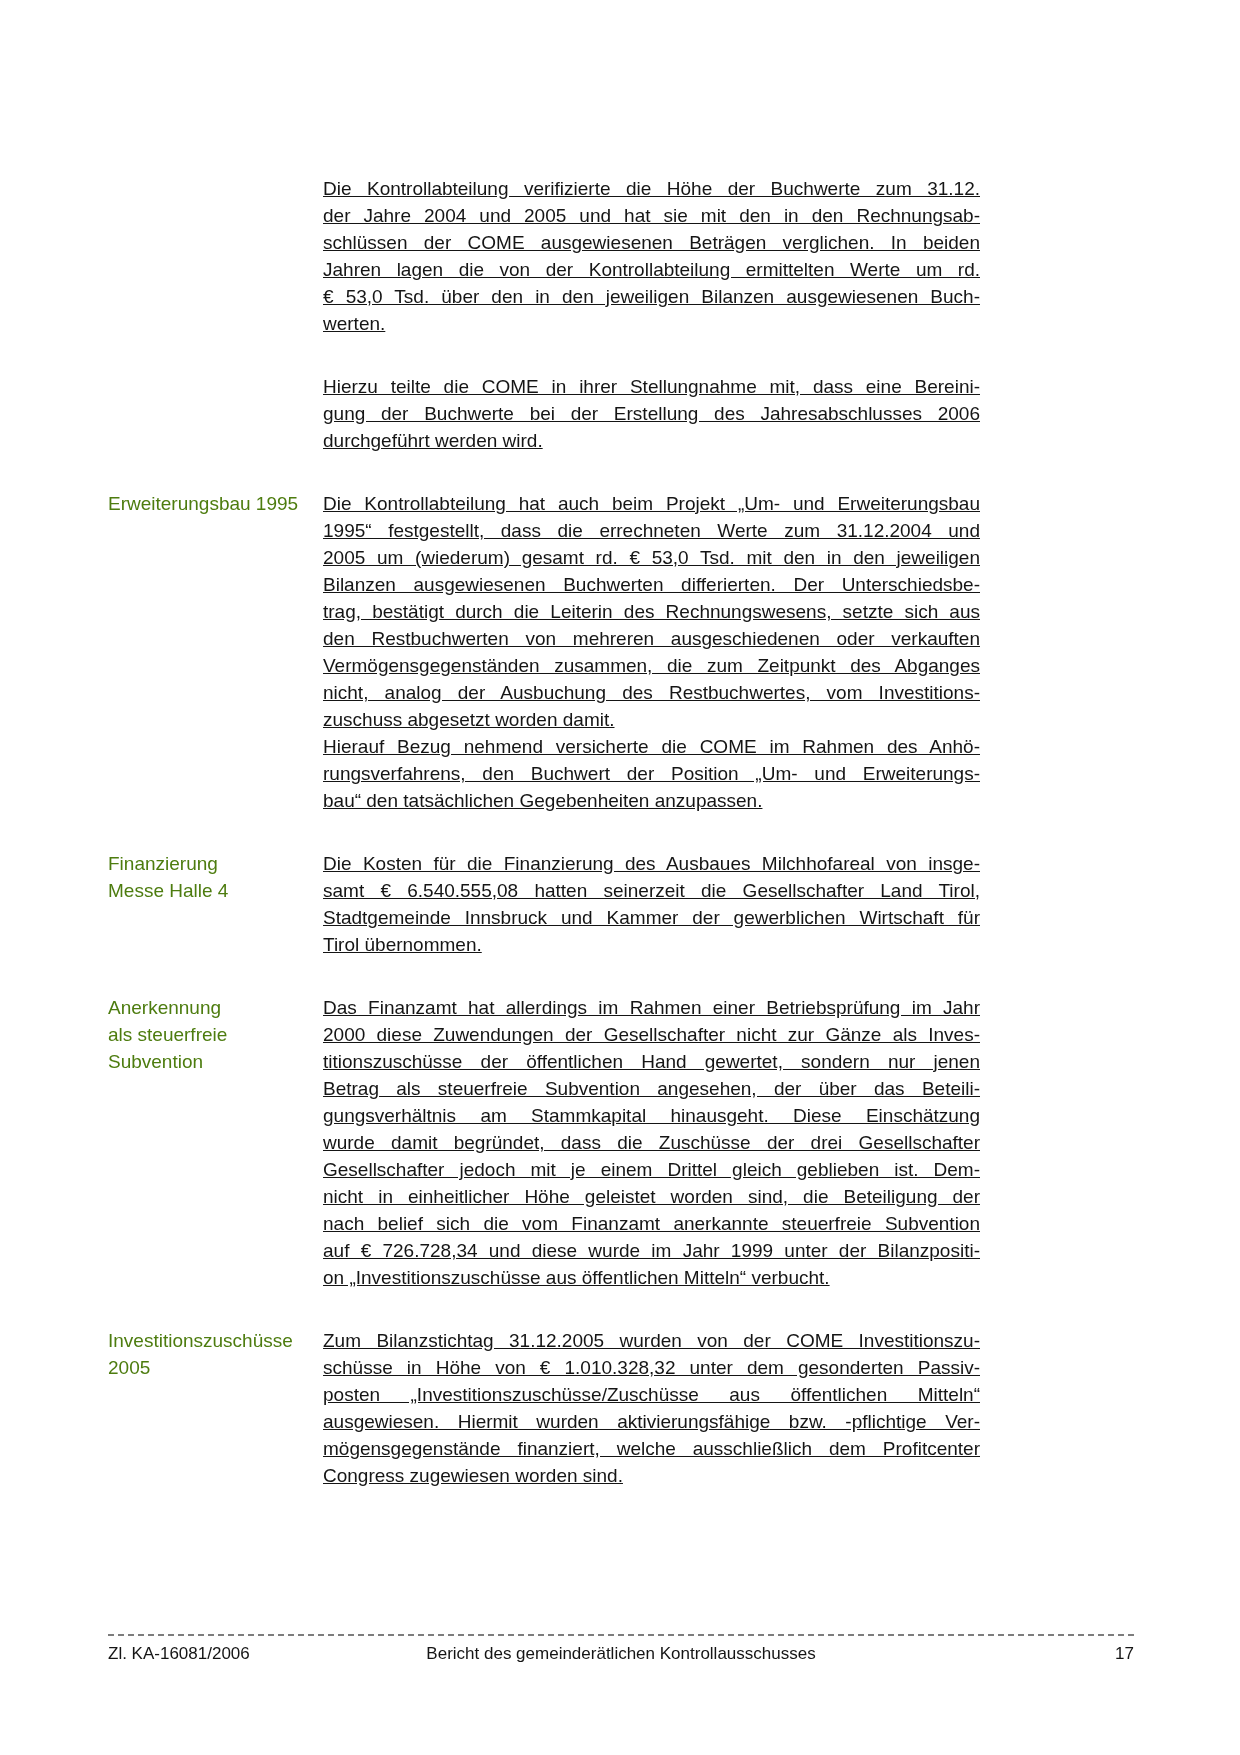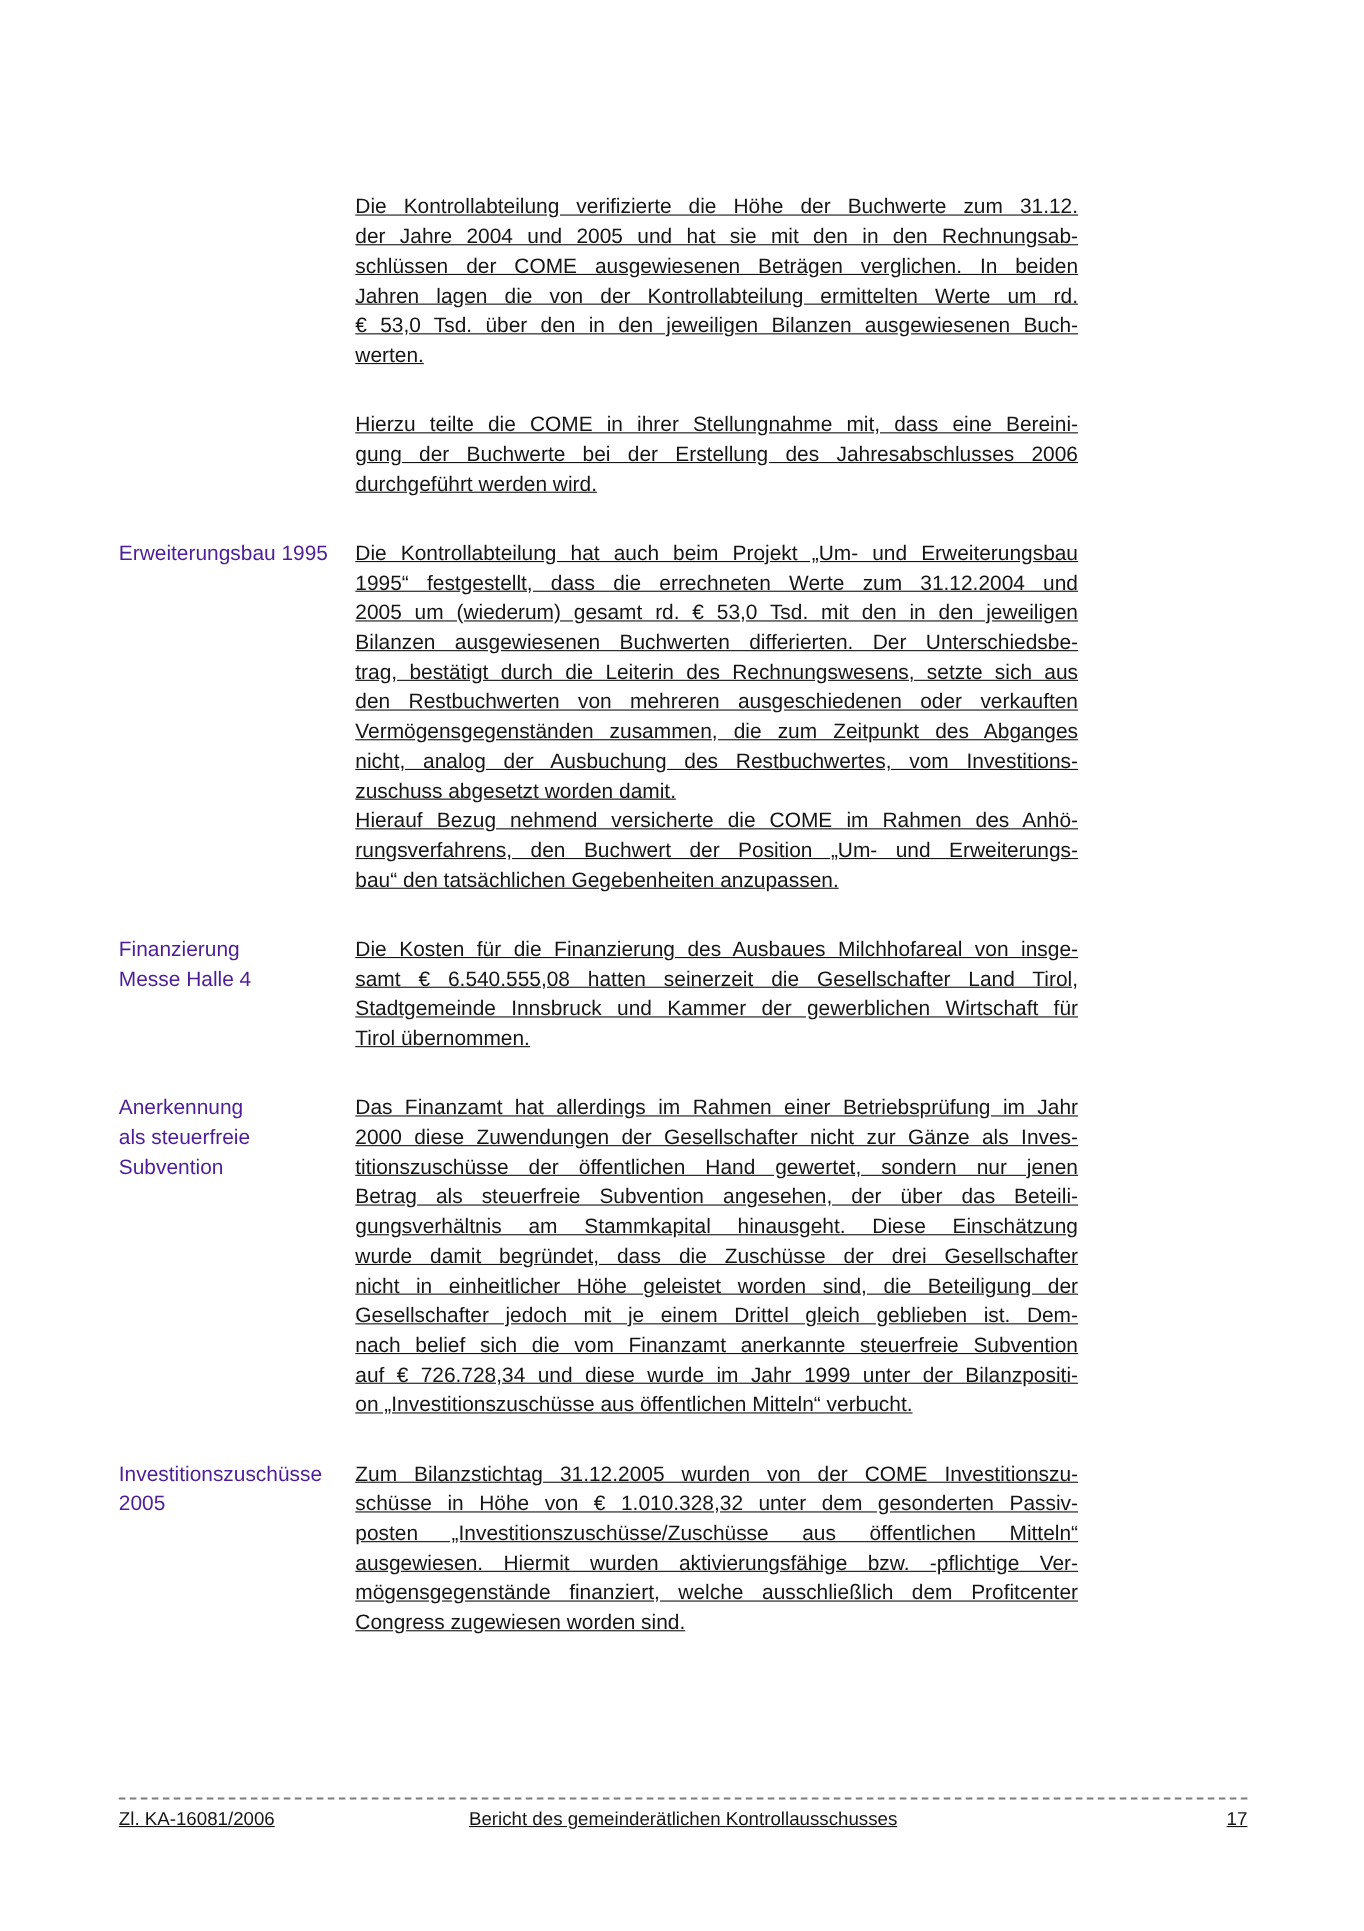--- a/index.html
+++ b/index.html
@@ -27,21 +27,21 @@
   }
   .label-col {
     flex: 0 0 215px;
     width: 215px;
   }
   .text-col {
     flex: 0 0 657px;
     width: 657px;
   }
   .label-line {
-    color: #4c1d95;
+    color: #4d7c0f;
     font-size: 19px;
     line-height: 27px;
     white-space: nowrap;
   }
   .paragraph { margin: 0; text-decoration: underline; }
   .line {
     font-size: 19px;
     line-height: 27px;
     text-align: justify;
     text-align-last: justify;
@@ -61,21 +61,20 @@
   .footer-row {
     position: absolute;
     left: 108px;
     top: 1643px;
     width: 1026px;
     display: flex;
     align-items: baseline;
     font-size: 17px;
     line-height: 22px;
     color: #151515;
-    text-decoration: underline;
   }
   .footer-left  { flex: 1.1; text-align: left; }
   .footer-center{ flex: 2;   text-align: center; }
   .footer-right { flex: 1.1; text-align: right; }
 </style>
 </head>
 <body>
 
 <div id="doc">
     <div class="block">
@@ -145,22 +144,22 @@
         <div class="label-line">Subvention</div>
       </div>
       <div class="text-col">
         <div class="paragraph">
           <div class="line">Das Finanzamt hat allerdings im Rahmen einer Betriebsprüfung im Jahr</div>
           <div class="line">2000 diese Zuwendungen der Gesellschafter nicht zur Gänze als Inves-</div>
           <div class="line">titionszuschüsse der öffentlichen Hand gewertet, sondern nur jenen</div>
           <div class="line">Betrag als steuerfreie Subvention angesehen, der über das Beteili-</div>
           <div class="line">gungsverhältnis am Stammkapital hinausgeht. Diese Einschätzung</div>
           <div class="line">wurde damit begründet, dass die Zuschüsse der drei Gesellschafter</div>
+          <div class="line">Gesellschafter jedoch mit je einem Drittel gleich geblieben ist. Dem-</div>
           <div class="line">nicht in einheitlicher Höhe geleistet worden sind, die Beteiligung der</div>
-          <div class="line">Gesellschafter jedoch mit je einem Drittel gleich geblieben ist. Dem-</div>
           <div class="line">nach belief sich die vom Finanzamt anerkannte steuerfreie Subvention</div>
           <div class="line">auf € 726.728,34 und diese wurde im Jahr 1999 unter der Bilanzpositi-</div>
           <div class="line last">on „Investitionszuschüsse aus öffentlichen Mitteln“ verbucht.</div>
         </div>
       </div>
     </div>
     <div class="block">
       <div class="label-col">
         <div class="label-line">Investitionszuschüsse</div>
         <div class="label-line">2005</div>

